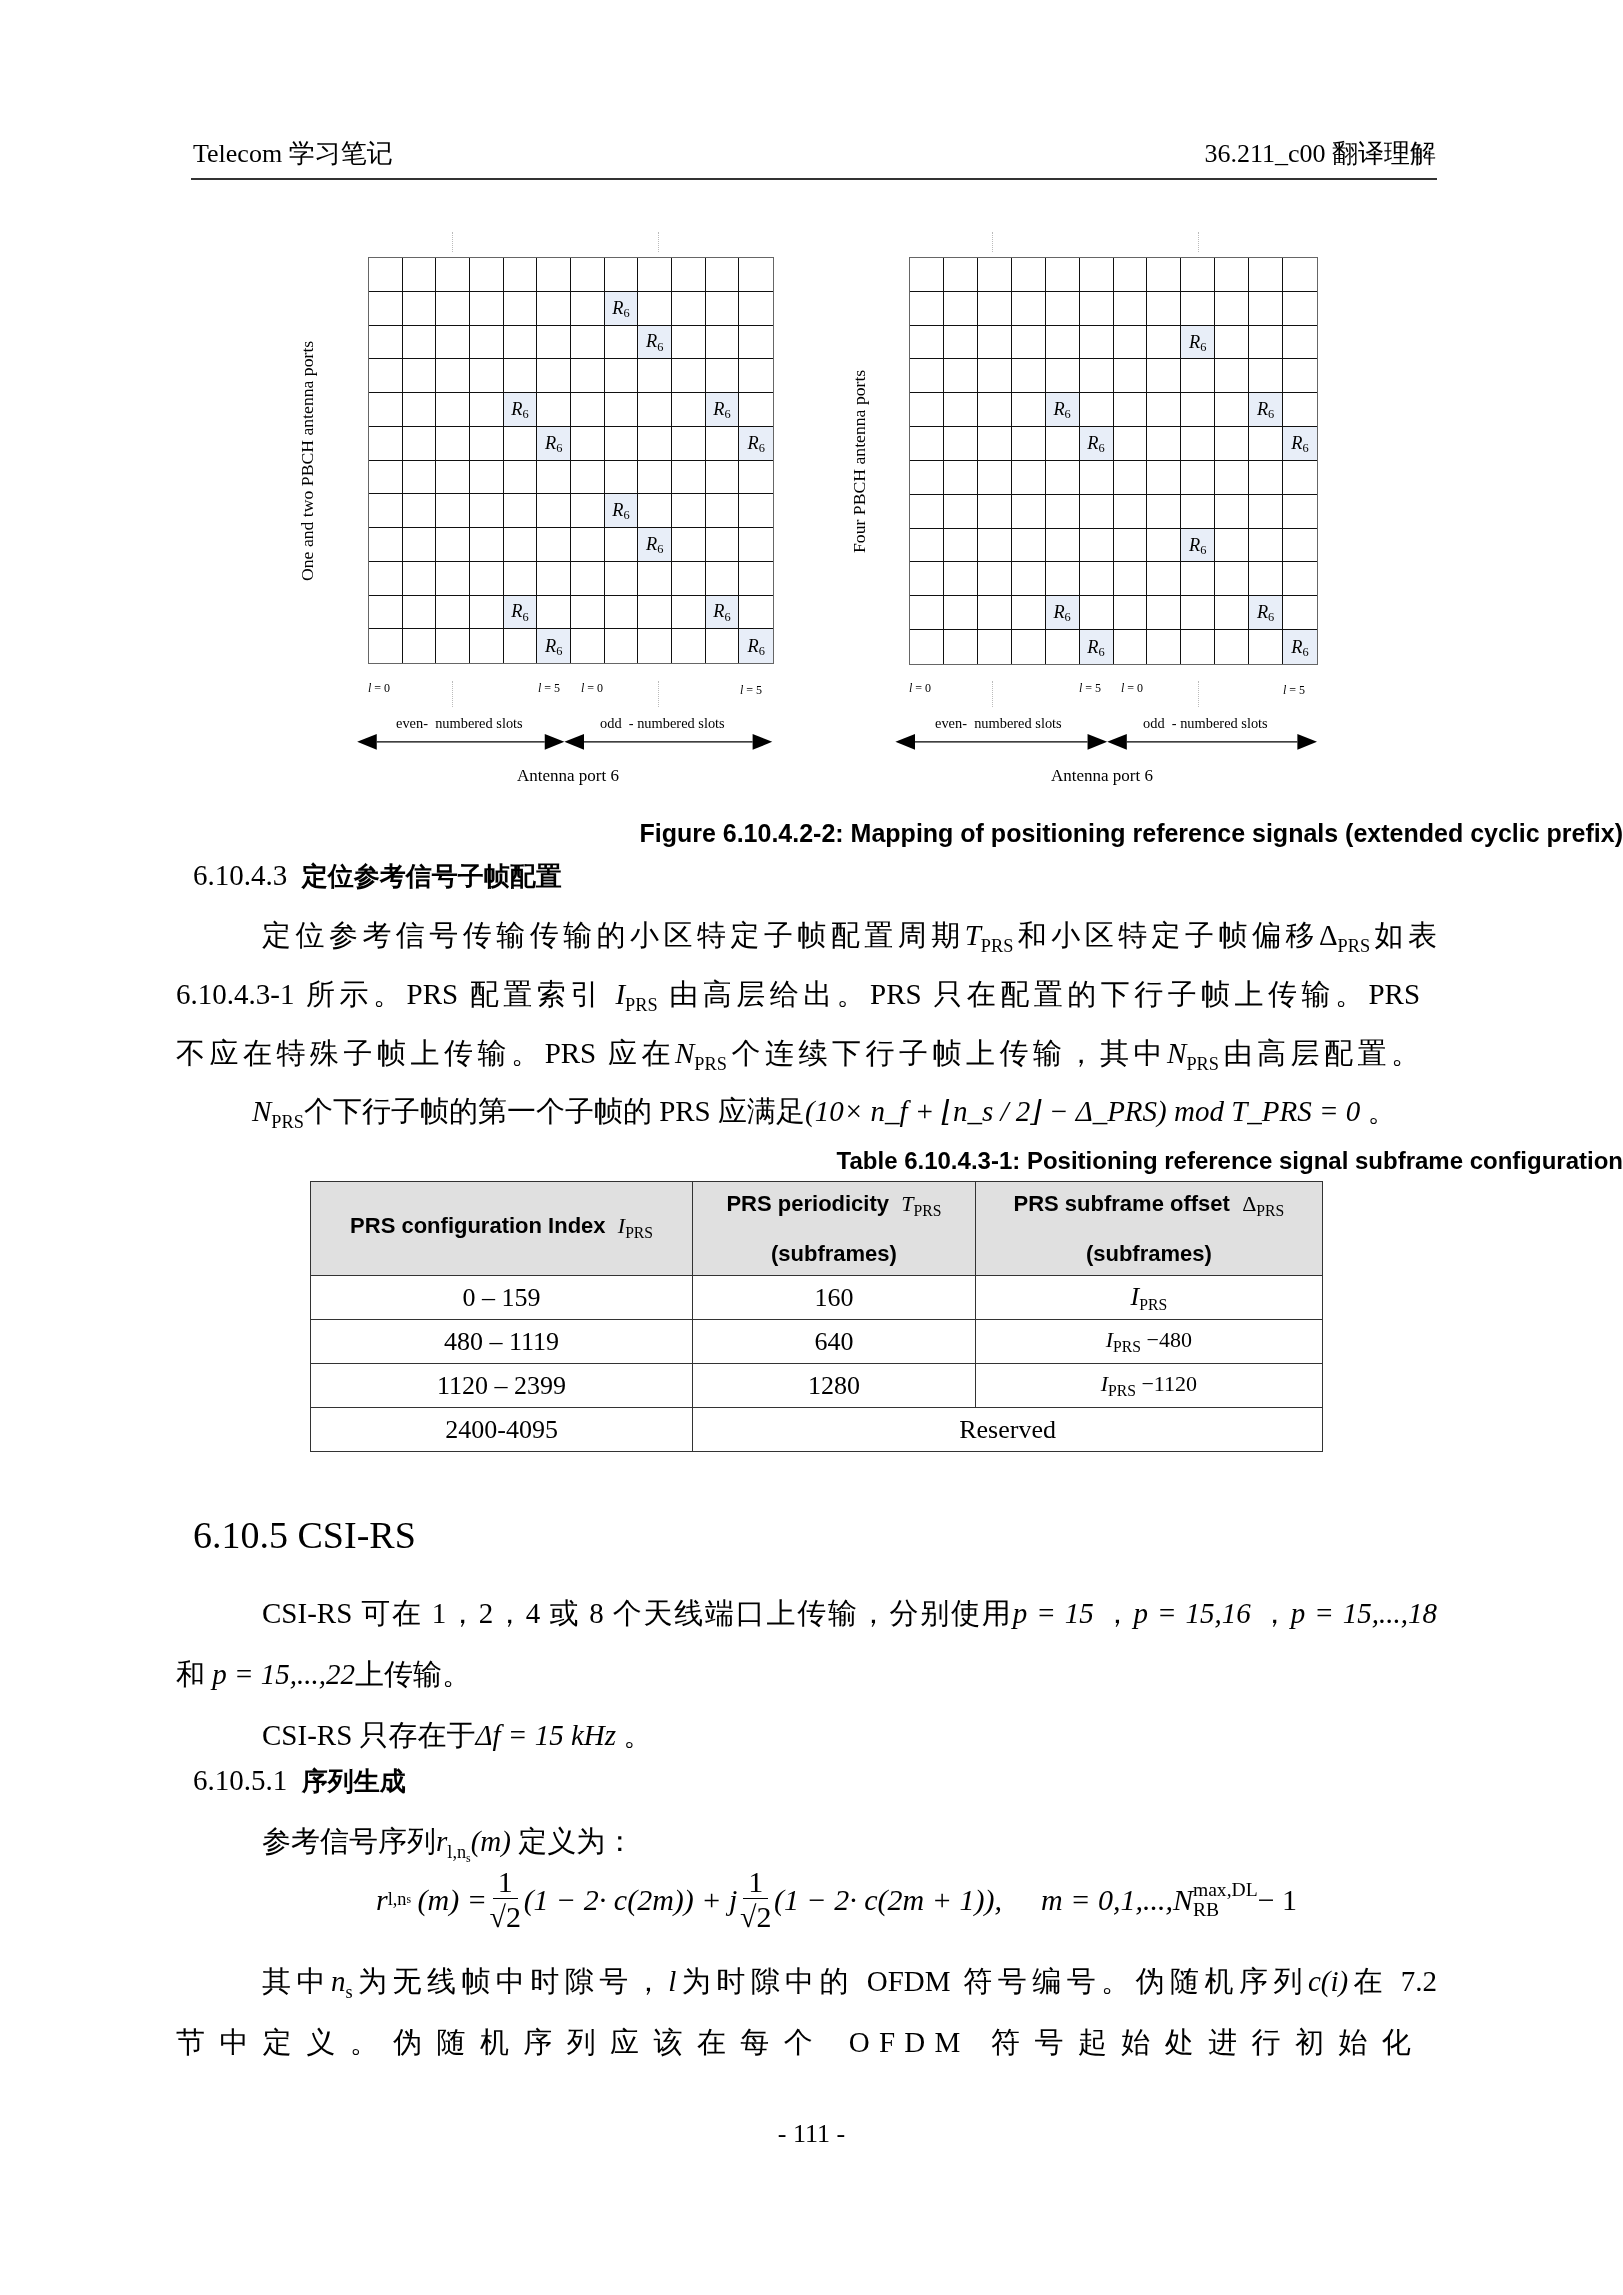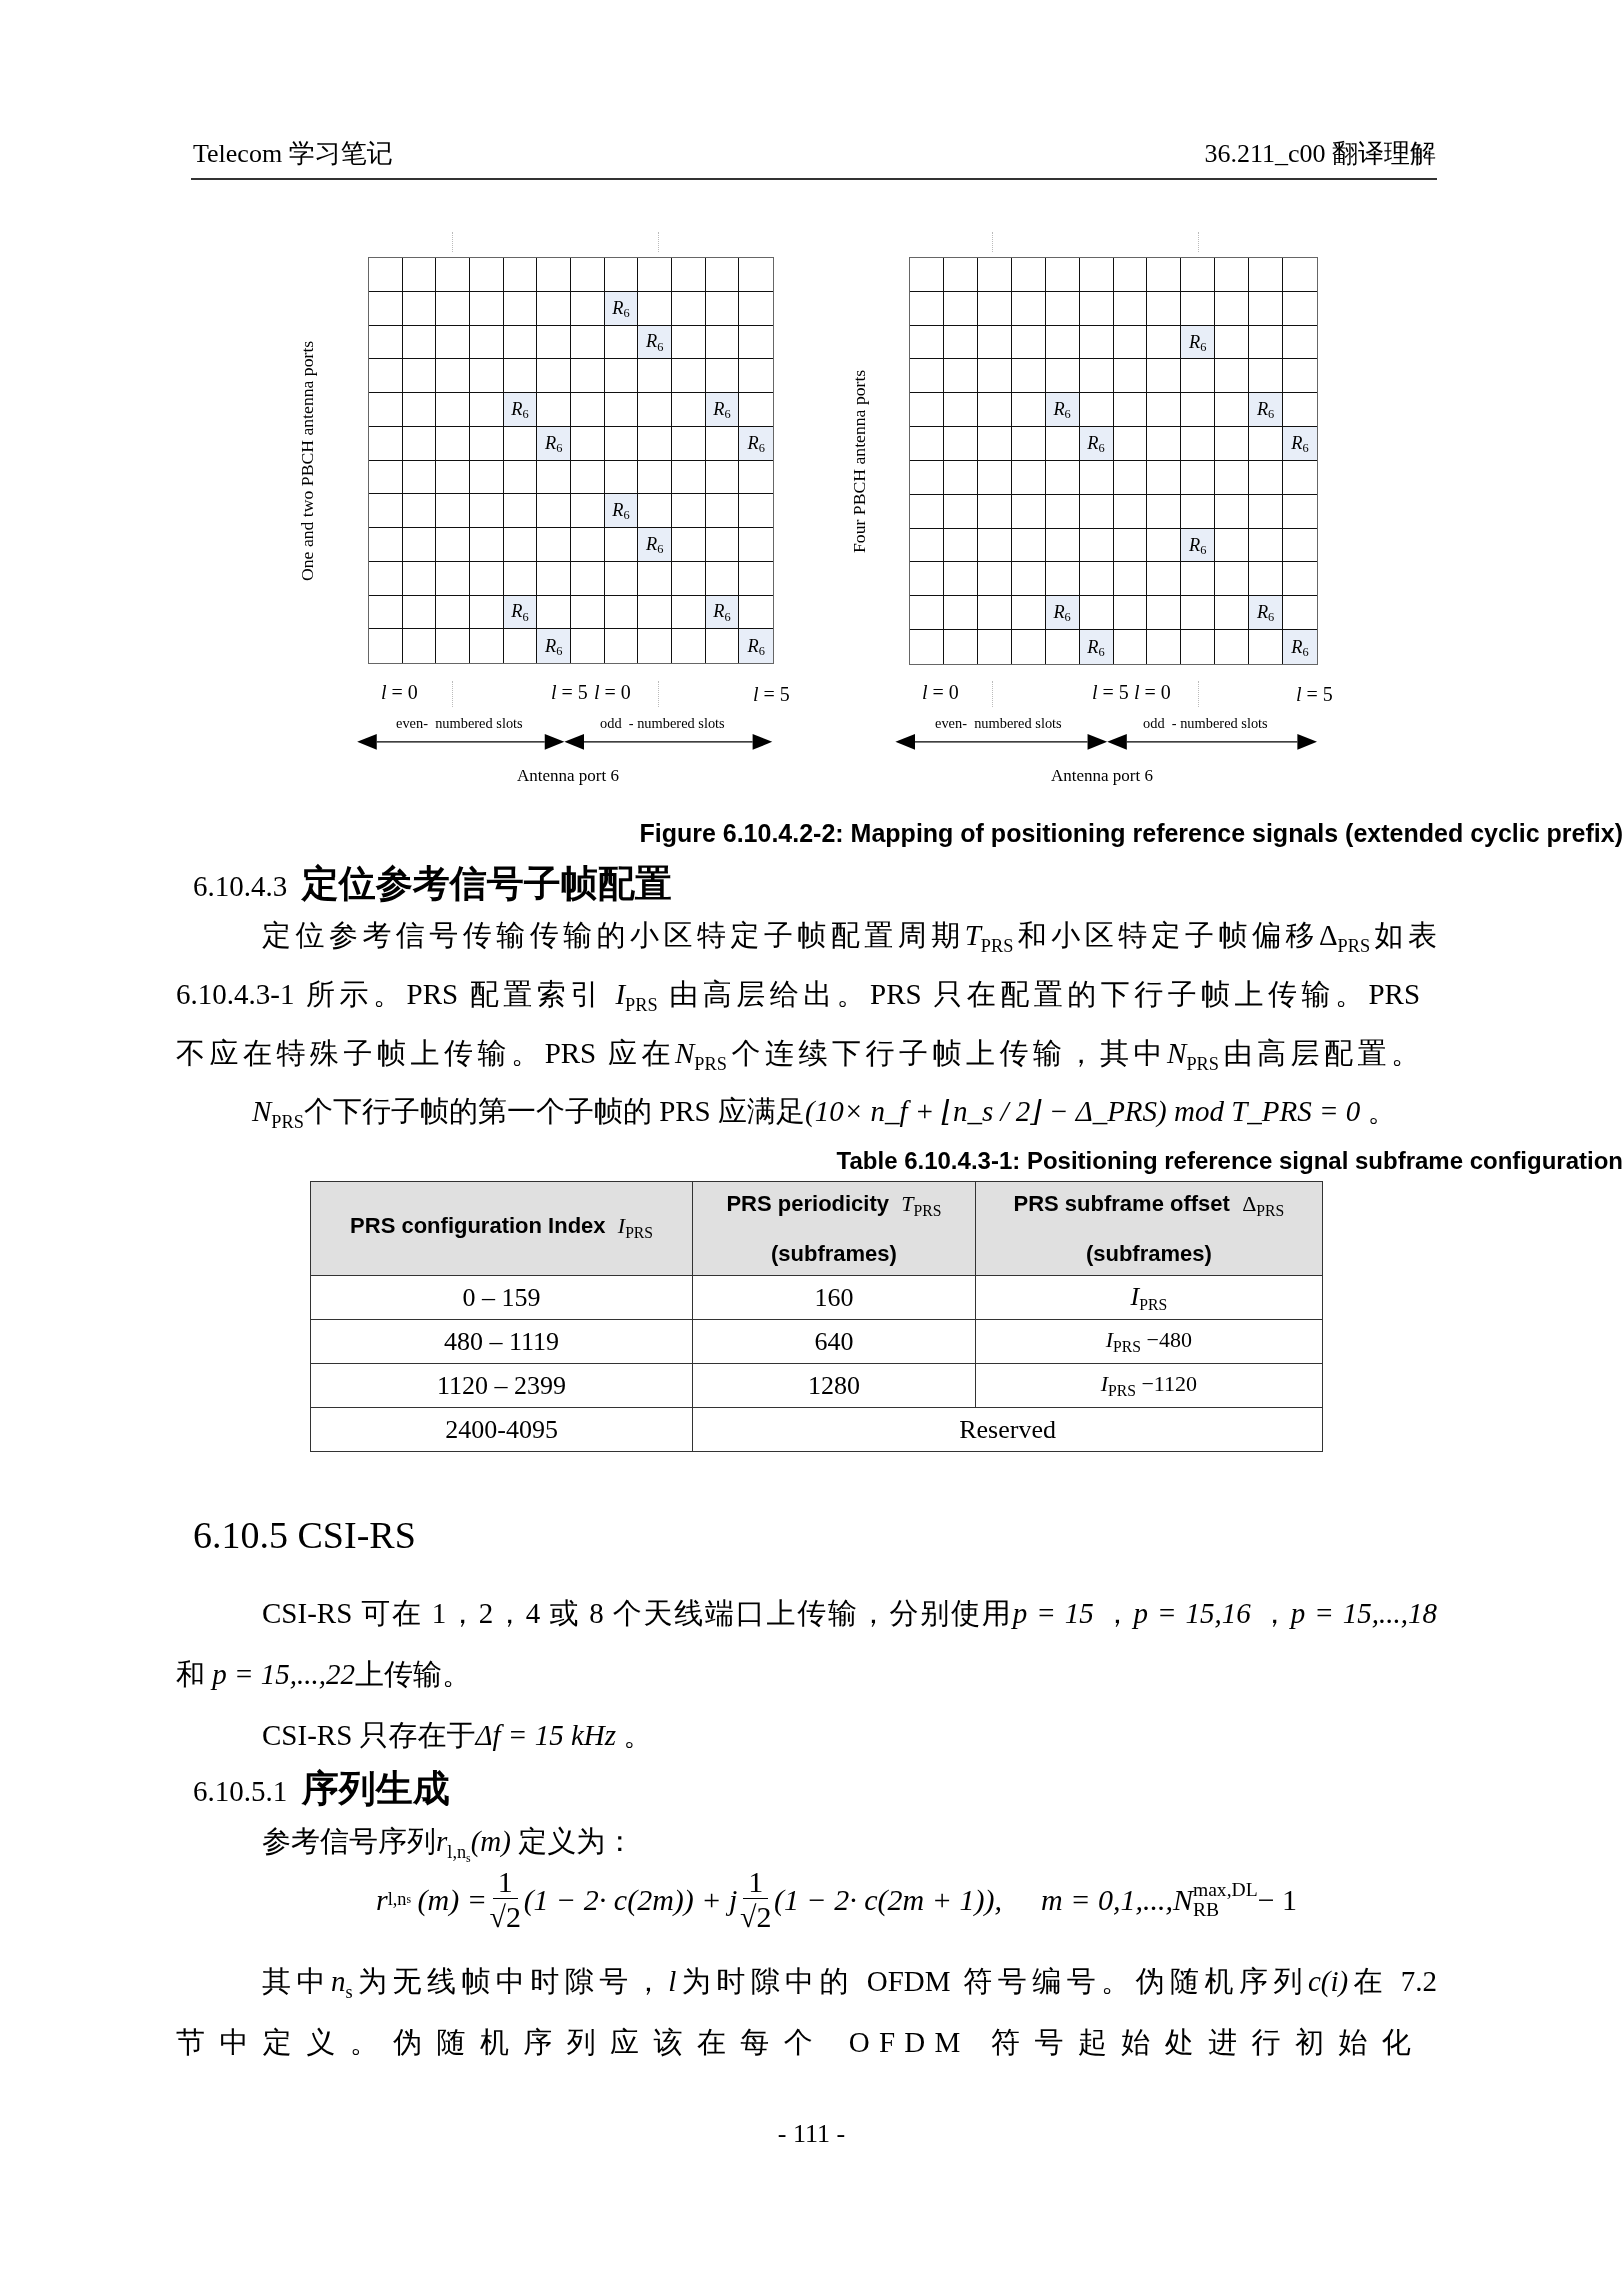--- a/index.html
+++ b/index.html
@@ -15,30 +15,30 @@
           display:grid; grid-template-columns:repeat(12,1fr); grid-template-rows:repeat(12,1fr); }
   .cell { border-right:1.3px solid #111; border-bottom:1.3px solid #111; box-sizing:border-box;
           position:relative; display:flex; align-items:center; justify-content:center;
           font-style:italic; font-size:18.3px; }
   .cell.last-col { border-right:none; }
   .cell.last-row { border-bottom:none; }
   .cell.r6 { background:#e8eef8; }
   .cell .sub { font-style:normal; font-size:12.4px; position:relative; top:5.2px; }
   .vlabel { position:absolute; font-size:17.7px; writing-mode:vertical-rl; transform:rotate(180deg);
             text-align:center; line-height:23.6px; }
-  .llabel { position:absolute; font-size:20px; top:681px;margin-left:13px; }
+  .llabel { position:absolute; font-size:12px; top:681px; }
   .llabel i { font-style:italic; }
   .dotline { position:absolute; width:0; border-left:0.7px dotted #bbb; }
   .slotlabel { position:absolute; font-size:14.4px; top:715px; }
   .antlabel { position:absolute; font-size:17px; top:766px; }
 
   .caption { position:absolute; left:0; width:1623px; text-align:right;
              font-family:"Liberation Sans","DejaVu Sans",sans-serif; font-weight:bold; font-size:25px; }
   .h3 { position:absolute; left:193px; font-size:29px; }
-  .h3 .cn { font-family:"DejaVu Sans",sans-serif; font-weight:bold; font-size:37px; }
+  .h3 .cn { font-family:"DejaVu Sans",sans-serif; font-weight:bold; font-size:26px; }
   .para { position:absolute; left:176px; width:1244px; font-size:29px; white-space:nowrap; }
   .para.indent { left:262px; width:1175px; }
   .para.justify { text-align:justify; text-align-last:justify; }
   .m { font-style:italic; }
   .s { font-size:18.3px; font-style:normal; vertical-align:-6.5px; }
 
   table.prs { position:absolute; left:310px; top:1181px; width:1013px; border-collapse:collapse;
               font-size:26px;padding-left:34px; }
   table.prs td, table.prs th { border:1.3px solid #333; text-align:center; padding:0; }
   table.prs th { background:#e0e0e0; font-family:"Liberation Sans","DejaVu Sans",sans-serif;

